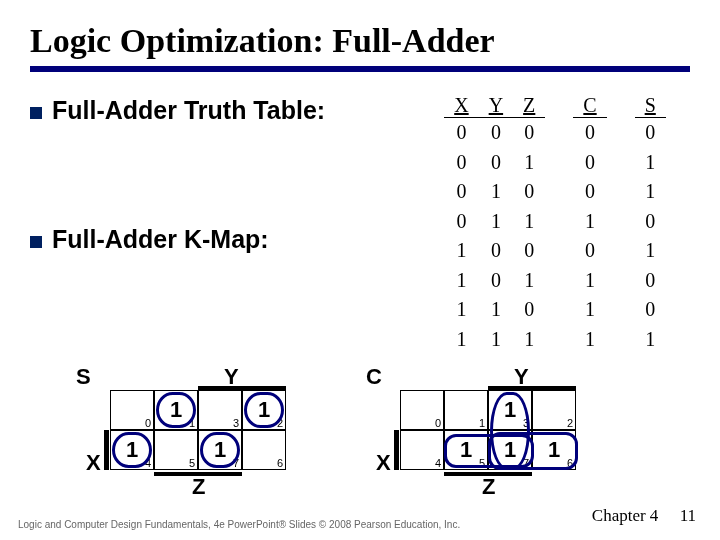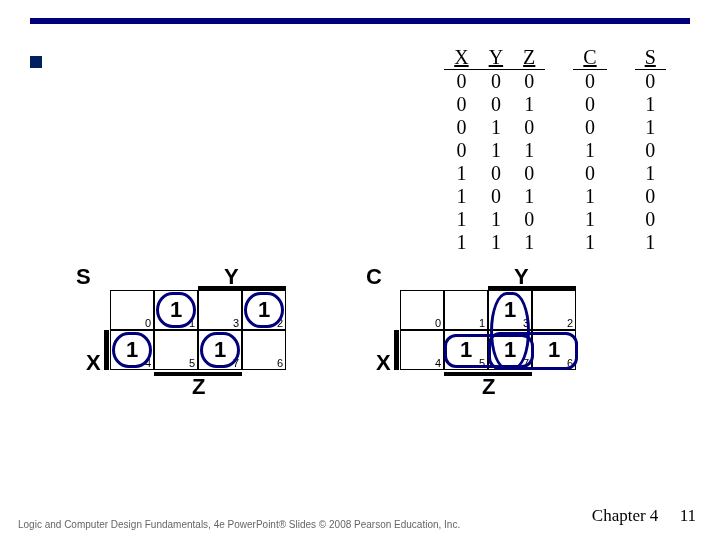--- a/index.html
+++ b/index.html
@@ -151,26 +151,32 @@
     right: 24px; bottom: 14px;
     font-size: 17px;
     font-family: "Times New Roman", serif;
   }
 </style>
 </head>
 <body>
 
 <div class="slide">
 
+  <div class="title">Logic Optimization: Full-Adder</div>
   <div class="rule"></div>
 
   <div class="body">
     <div class="bullets">
       <div class="bullet-item">
         <span class="sq"></span>
+        <span>Full-Adder Truth Table:</span>
+      </div>
+      <div class="bullet-item">
+        <span class="sq"></span>
+        <span>Full-Adder K-Map:</span>
       </div>
     </div>
 
     <div class="tt-wrap">
       <table class="tt">
         <thead>
             <tr>
           <th>X</th>
           <th>Y</th>
           <th>Z</th>

